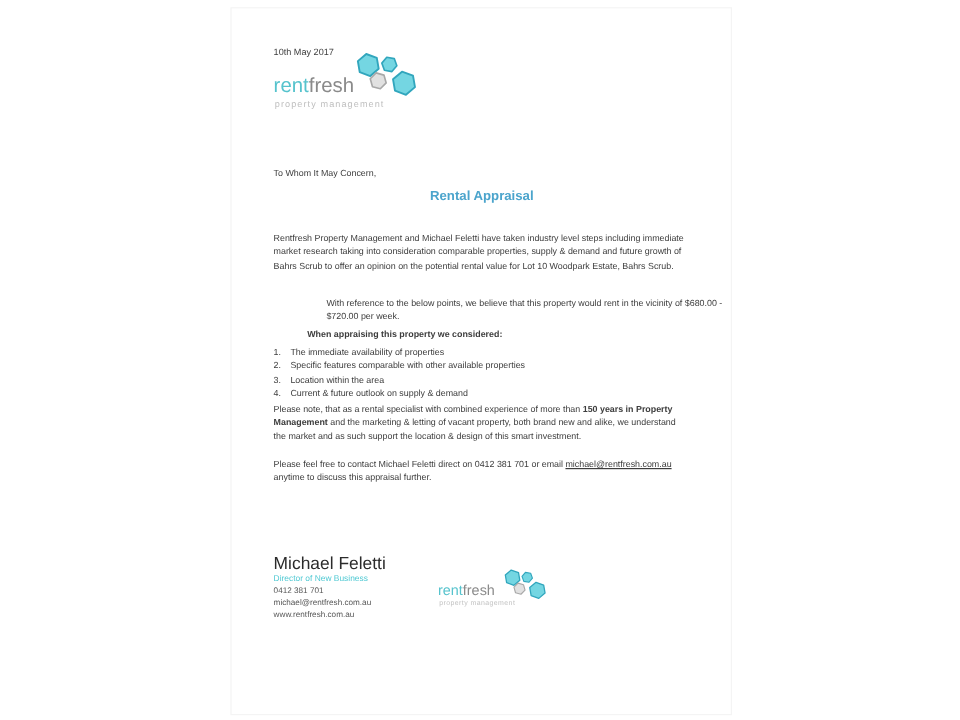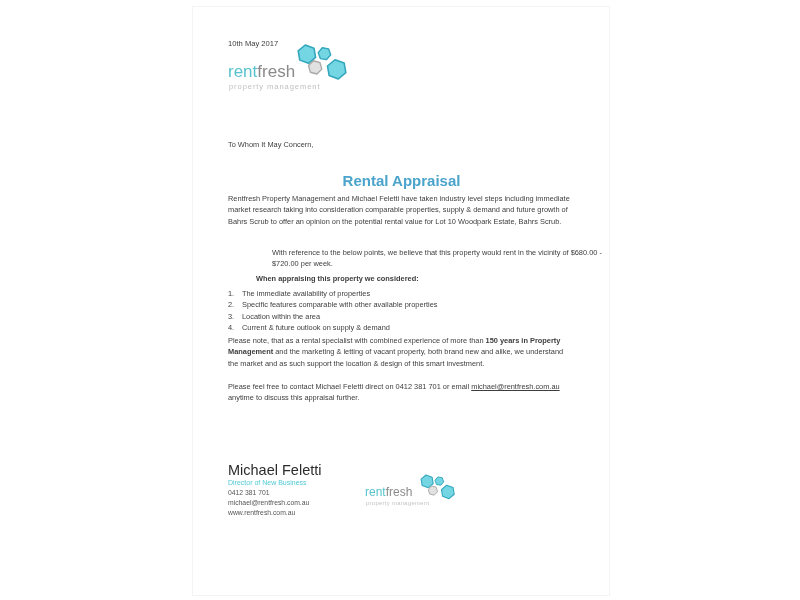--- a/index.html
+++ b/index.html
@@ -5,21 +5,21 @@
   html,body{margin:0;padding:0;background:#ffffff;}
   .canvas{position:relative;width:800px;height:600px;background:#ffffff;overflow:hidden;
           font-family:"Liberation Sans","DejaVu Sans",sans-serif;color:#3d3d3d;}
   .page{position:absolute;left:192px;top:6px;width:416px;height:588px;background:#ffffff;
         border:1px solid #f4f4f4;}
   .abs{position:absolute;}
   .body-text{font-size:7.4px;line-height:11.4px;color:#3d3d3d;}
   .col{left:228px;width:347px;}
   .date{top:38px;font-size:7.6px;}
   .salutation{top:139px;}
-  .heading{top:158px;text-align:center;font-weight:bold;font-size:15px;line-height:13.5px;margin-top:16px;}
+  .heading{top:158px;text-align:center;font-weight:bold;font-size:11px;line-height:13.5px;}
   .para-intro{top:193px;}
   .para-vicinity{top:247px;margin-left:44px;}
   .considered{top:273px;font-weight:bold;margin-left:28px;}
   .list{top:288px;}
   .list-row{display:flex;line-height:11.3px;}
   .list-num{width:14px;flex:0 0 14px;}
   .para-note{top:335px;}
   .para-contact{top:381px;}
   .closing{top:407px;}
   .bold{font-weight:bold;}

